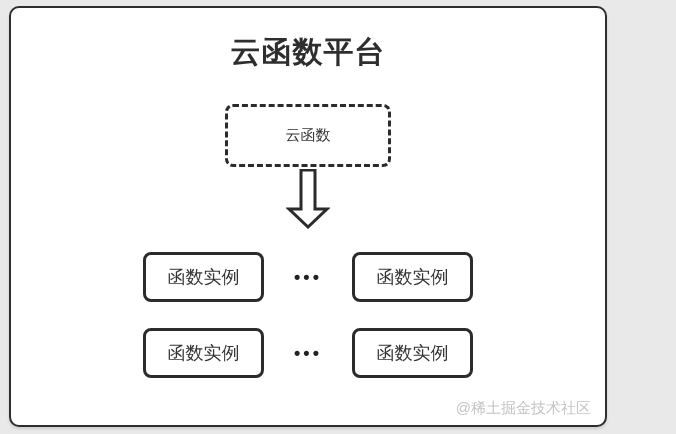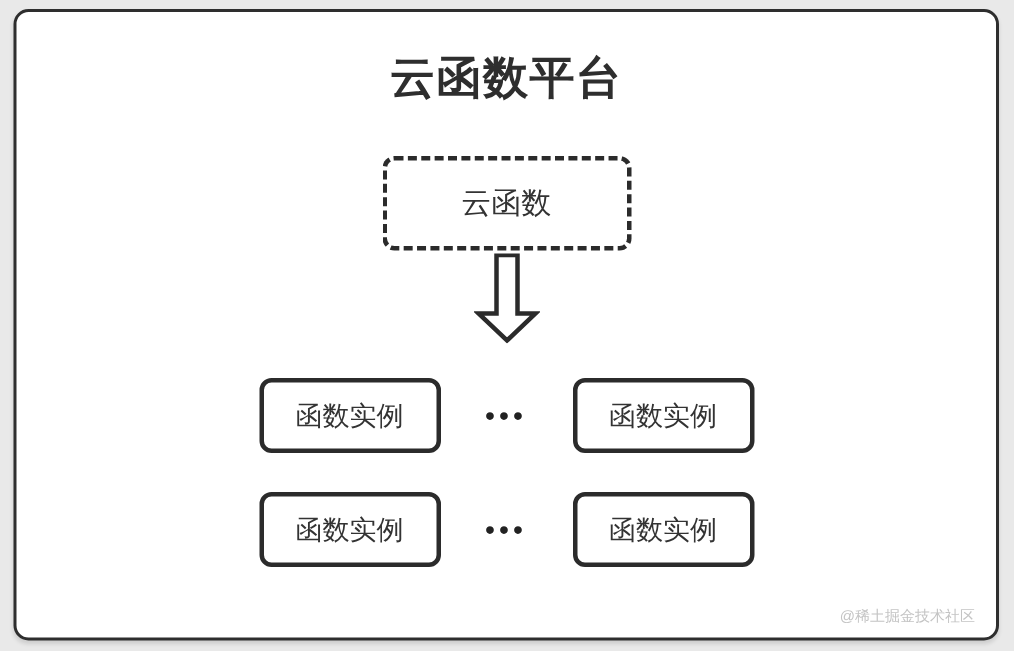--- a/index.html
+++ b/index.html
@@ -8,21 +8,21 @@
     width: 676px;
     height: 434px;
     background: #e9e9e9;
     font-family: "Liberation Sans", "DejaVu Sans", sans-serif;
     overflow: hidden;
   }
   .frame {
     position: absolute;
     left: 9px;
     top: 6px;
-    width: 657px;
+    width: 598px;
     height: 421px;
     background: #ffffff;
     border: 2px solid #2e2e2e;
     border-radius: 10px;
     box-sizing: border-box;
     box-shadow: 0 2px 3px rgba(0,0,0,0.12);
   }
   .title {
     position: absolute;
     left: 0;
@@ -40,21 +40,21 @@
     transform: translateX(-50%);
     top: 96px;
     width: 160px;
     height: 57px;
     border: 3px dashed #2b2b2b;
     border-radius: 8px;
     background: #ffffff;
     display: flex;
     align-items: center;
     justify-content: center;
-    font-size: 20px;
+    font-size: 15px;
     color: #333333;
     box-sizing: content-box;
   }
   .down-arrow {
     position: absolute;
     left: 50%;
     transform: translateX(-50%);
     top: 161px;
   }
   .row {
@@ -87,21 +87,21 @@
     font-size: 18px;
     font-weight: bold;
     color: #222222;
     letter-spacing: 3px;
     line-height: 50px;
   }
   .watermark {
     position: absolute;
     right: 14px;
     bottom: 7px;
-    font-size: 10px;
+    font-size: 15px;
     color: #c4c4c4;
   }
 </style>
 </head>
 <body>
 
 <div class="frame">
 
   <div class="title">云函数平台</div>
 

